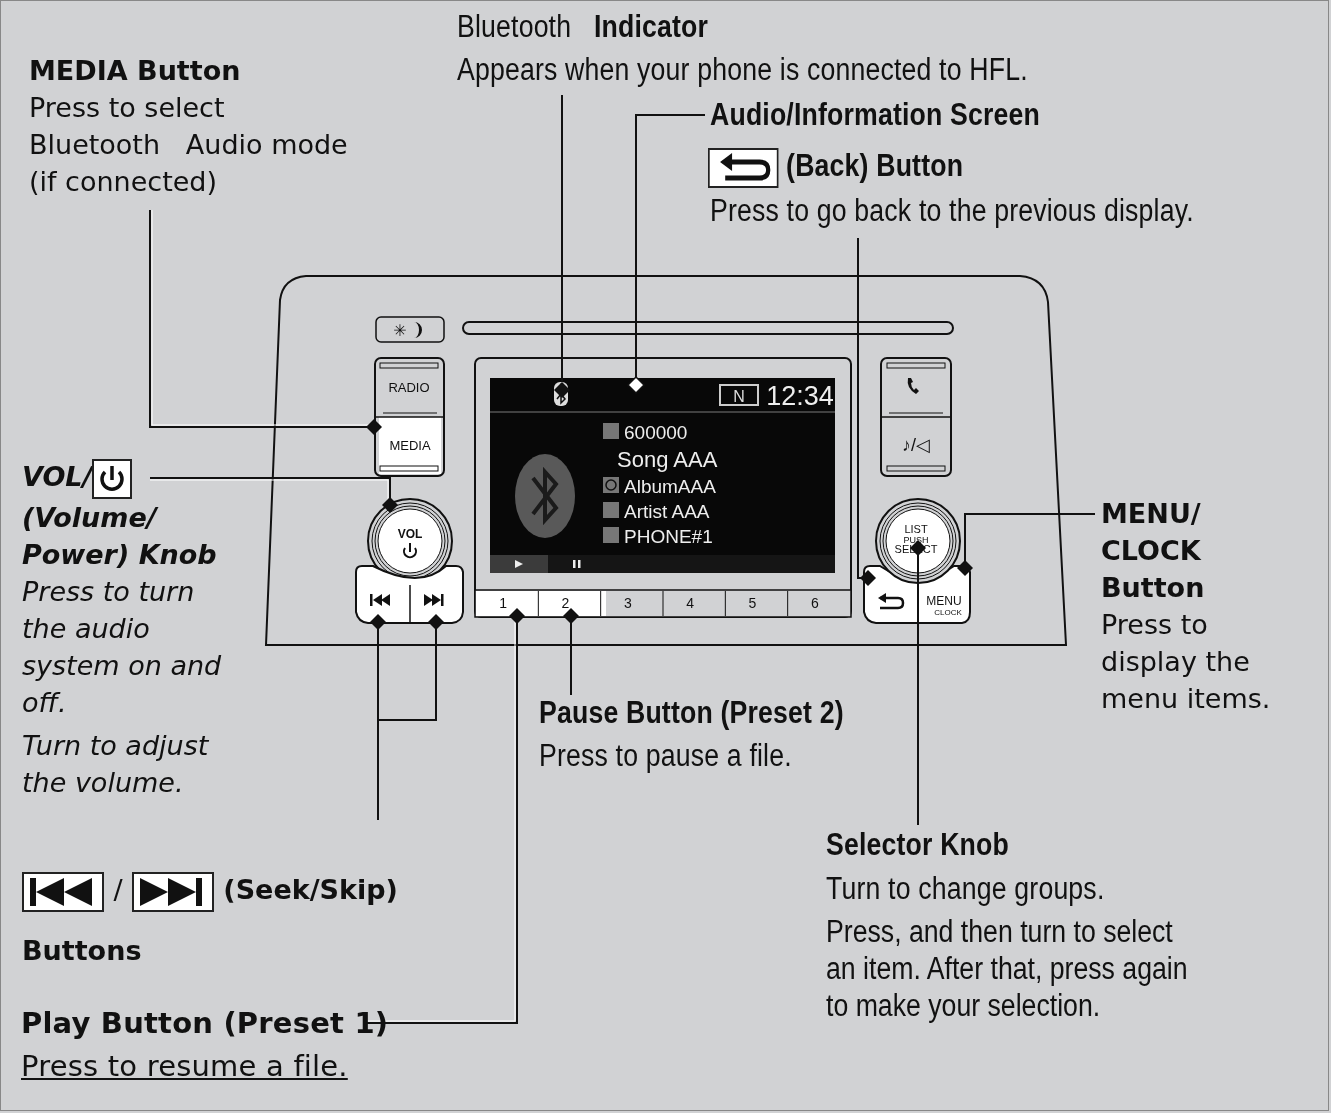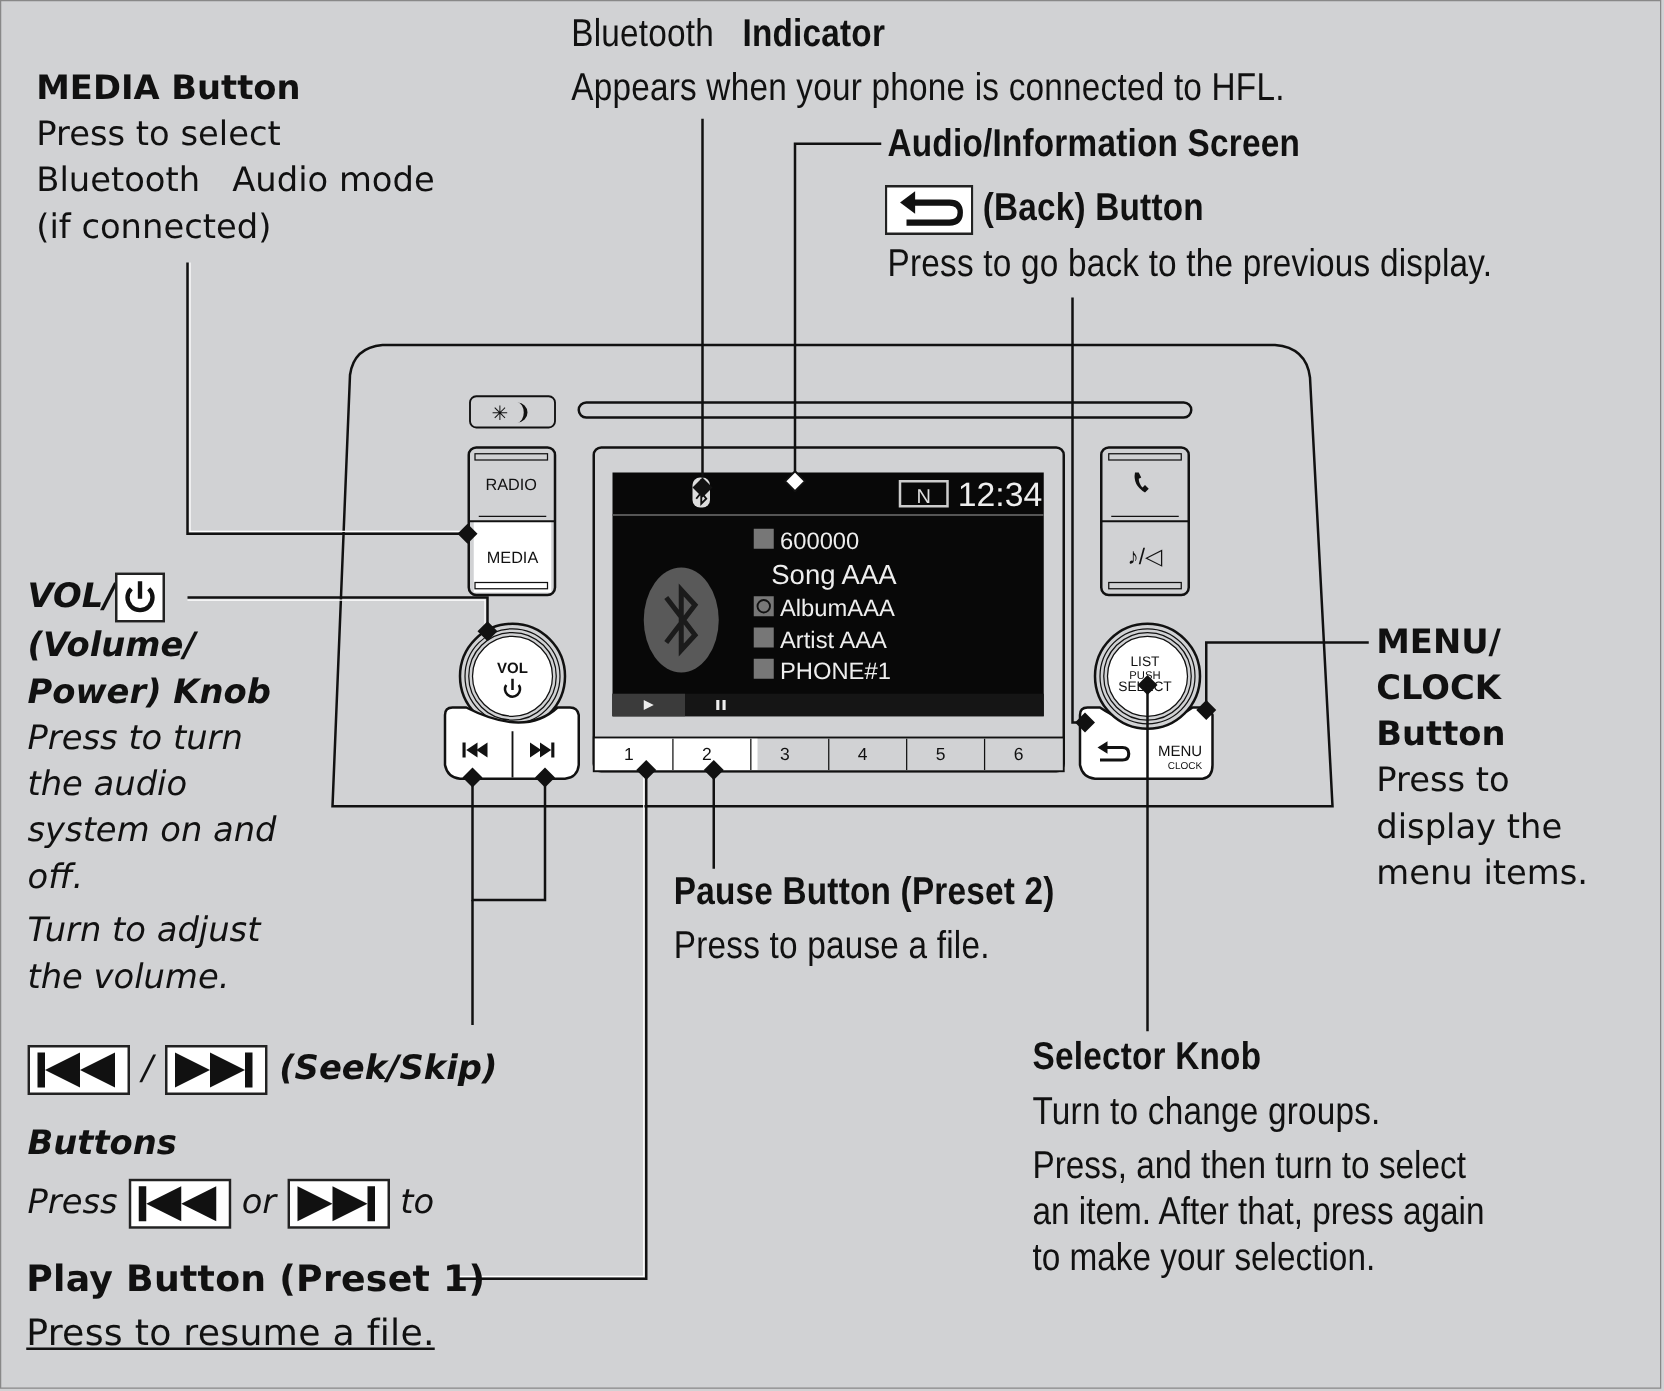--- a/index.html
+++ b/index.html
@@ -241,59 +241,40 @@
   <span class="line b">(Volume/</span>
   <span class="line b">Power) Knob</span>
   <span class="line">Press to turn</span>
   <span class="line">the audio</span>
   <span class="line">system on and</span>
   <span class="line">off.</span>
   <span class="line" style="margin-top:6px">Turn to adjust</span>
   <span class="line">the volume.</span>
 </div>
 
-<div class="block" style="left:22px;top:836px;font-style:italic;">
+<div class="block" style="left:22px;top:871px;">
   <span class="line b">
     <span class="icon-box" style="width:82px;height:40px;">
       <svg width="78" height="36" style="position:absolute;left:0;top:0">
         <rect x="6" y="4" width="6" height="28" fill="#111"></rect>
           <polygon points="12,18 40,4 40,32" fill="#111"></polygon>
           <polygon points="40,18 68,4 68,32" fill="#111"></polygon>
       </svg>
     </span>
     <span style="font-weight:normal">/</span>
     <span class="icon-box" style="width:82px;height:40px;">
       <svg width="78" height="36" style="position:absolute;left:0;top:0">
         <polygon points="6,4 34,18 6,32" fill="#111"></polygon>
           <polygon points="34,4 62,18 34,32" fill="#111"></polygon>
           <rect x="62" y="4" width="6" height="28" fill="#111"></rect>
       </svg>
     </span>
     <span>(Seek/Skip)</span>
   </span>
   <span class="line b" style="margin-top:20px">Buttons</span>
-  <span class="line" style="margin-top:10px">
-    <span>Press</span>
-    <span class="icon-box" style="width:82px;height:40px;">
-      <svg width="78" height="36" style="position:absolute;left:0;top:0">
-        <rect x="6" y="4" width="6" height="28" fill="#111"></rect>
-          <polygon points="12,18 40,4 40,32" fill="#111"></polygon>
-          <polygon points="40,18 68,4 68,32" fill="#111"></polygon>
-      </svg>
-    </span>
-    <span>or</span>
-    <span class="icon-box" style="width:82px;height:40px;">
-      <svg width="78" height="36" style="position:absolute;left:0;top:0">
-        <polygon points="6,4 34,18 6,32" fill="#111"></polygon>
-          <polygon points="34,4 62,18 34,32" fill="#111"></polygon>
-          <rect x="62" y="4" width="6" height="28" fill="#111"></rect>
-      </svg>
-    </span>
-    <span>to</span>
-  </span>
 </div>
 
 <div class="txt b" style="left:21px;top:1005px;">Play Button (Preset 1)</div>
 <div class="txt" style="left:21px;top:1048px;text-decoration:underline;">Press to resume a file.</div>
 
 <div class="txt cond b" style="left:539px;top:694px;">Pause Button (Preset 2)</div>
 <div class="txt cond" style="left:539px;top:737px;">Press to pause a file.</div>
 
 <div class="block" style="left:1101px;top:495px;">
   <span class="line b">MENU/</span>

